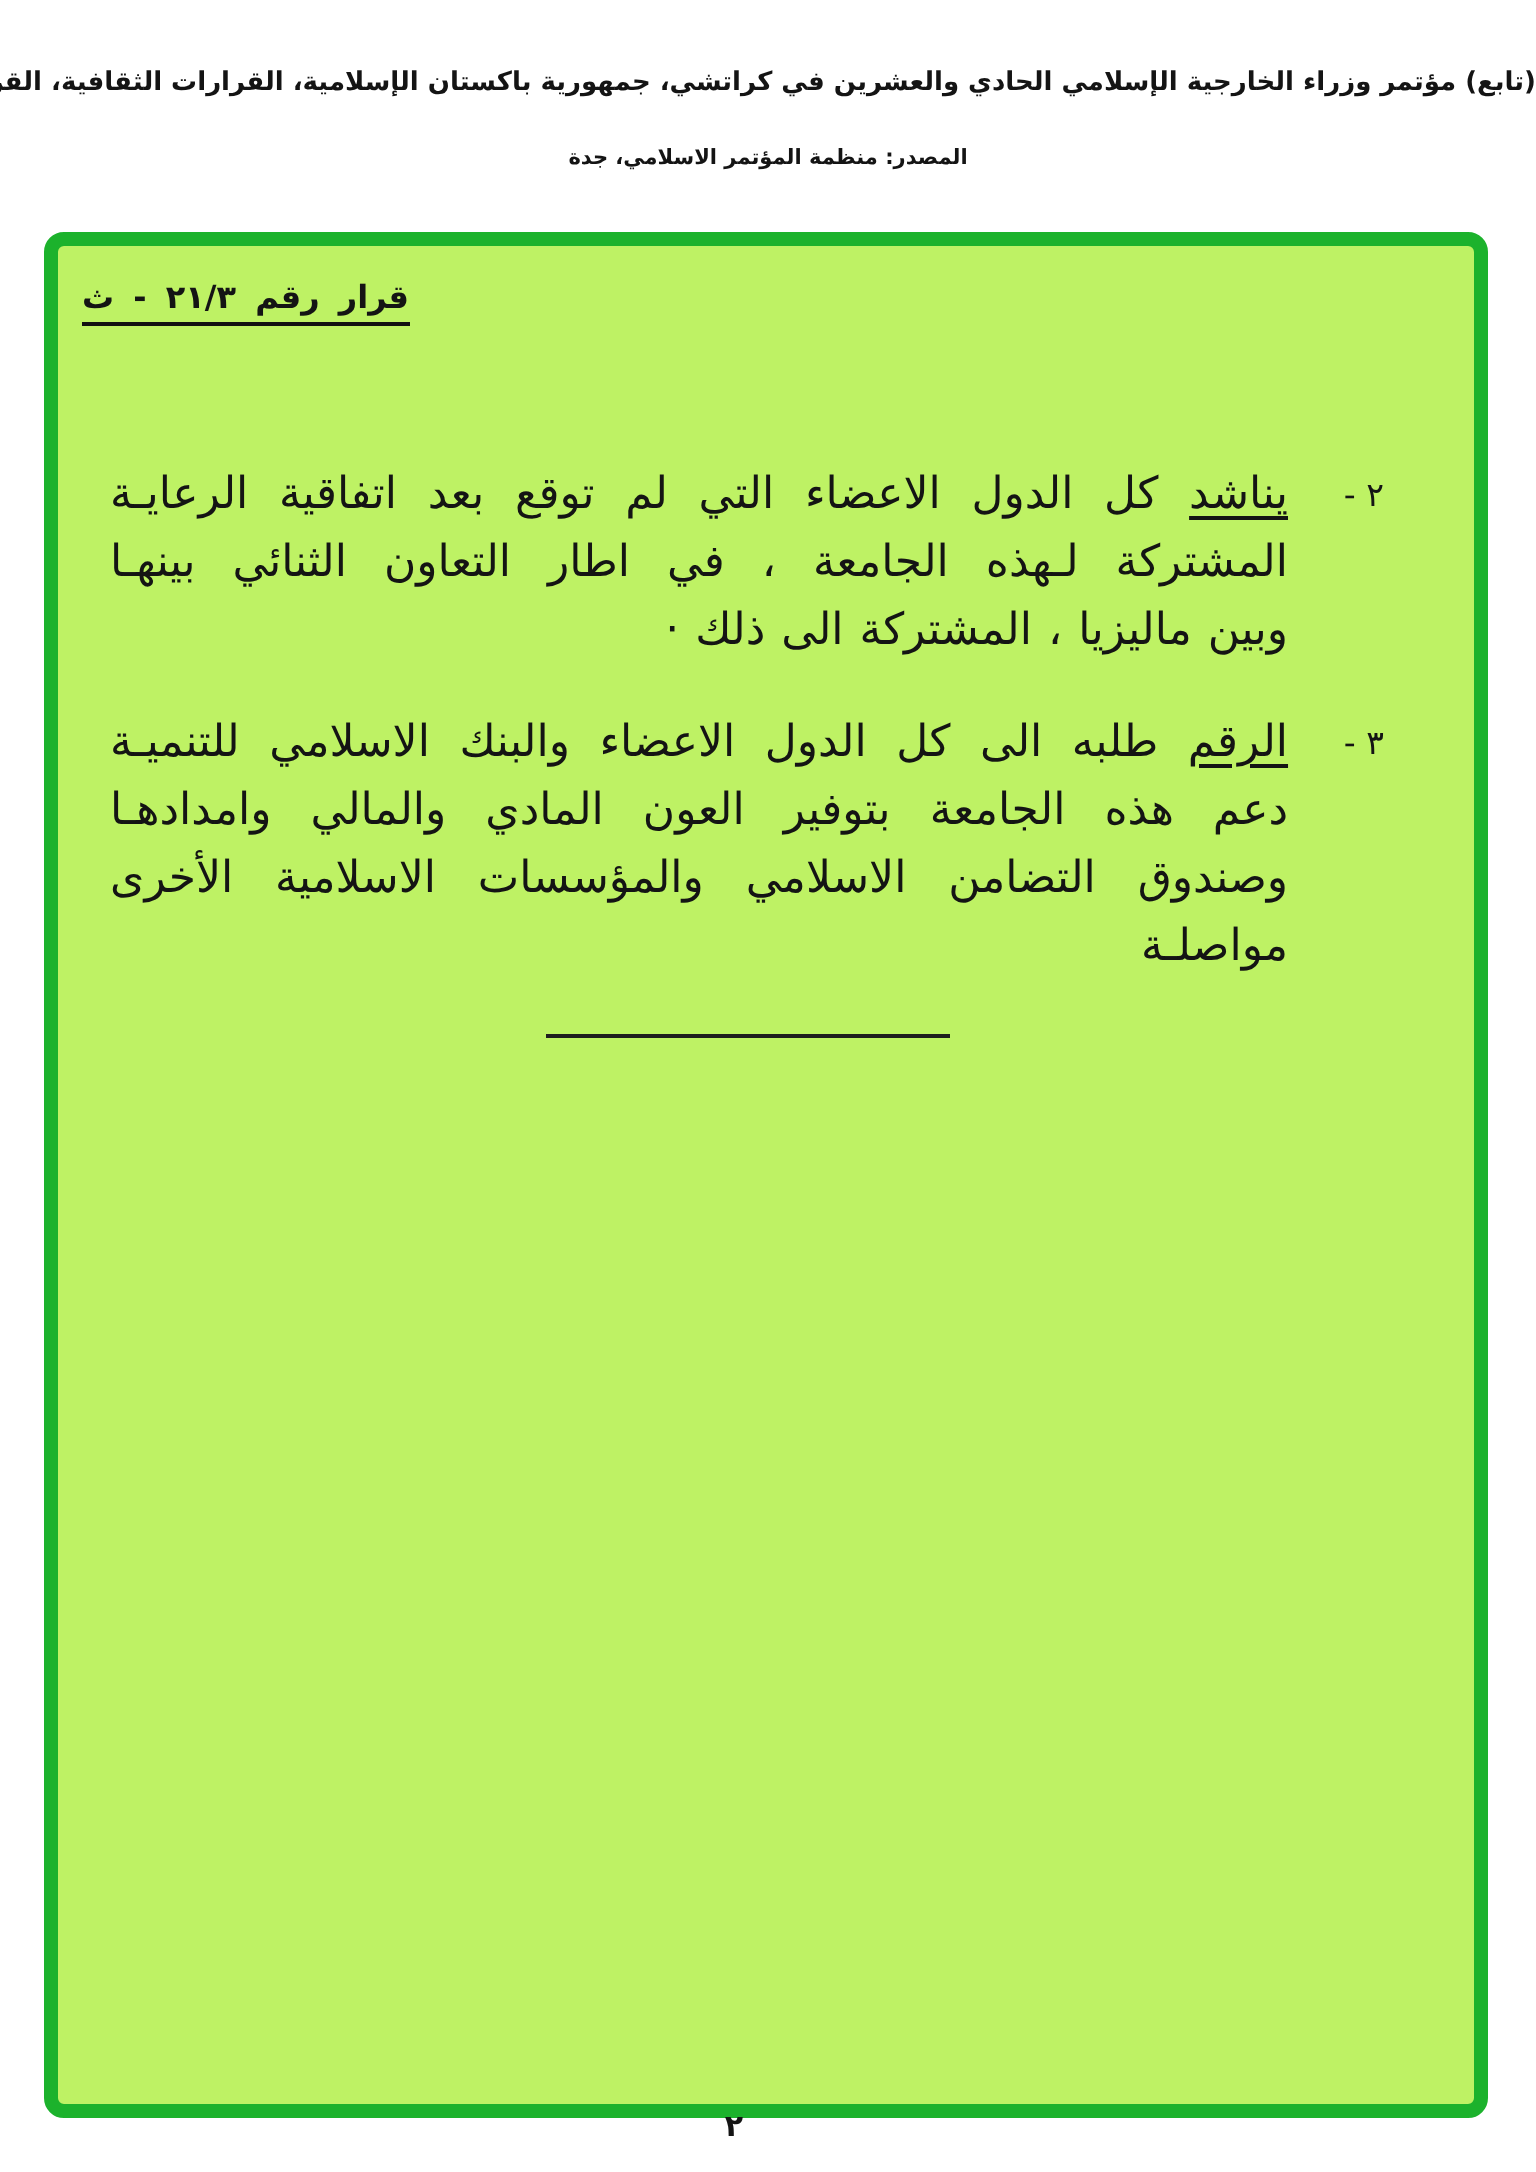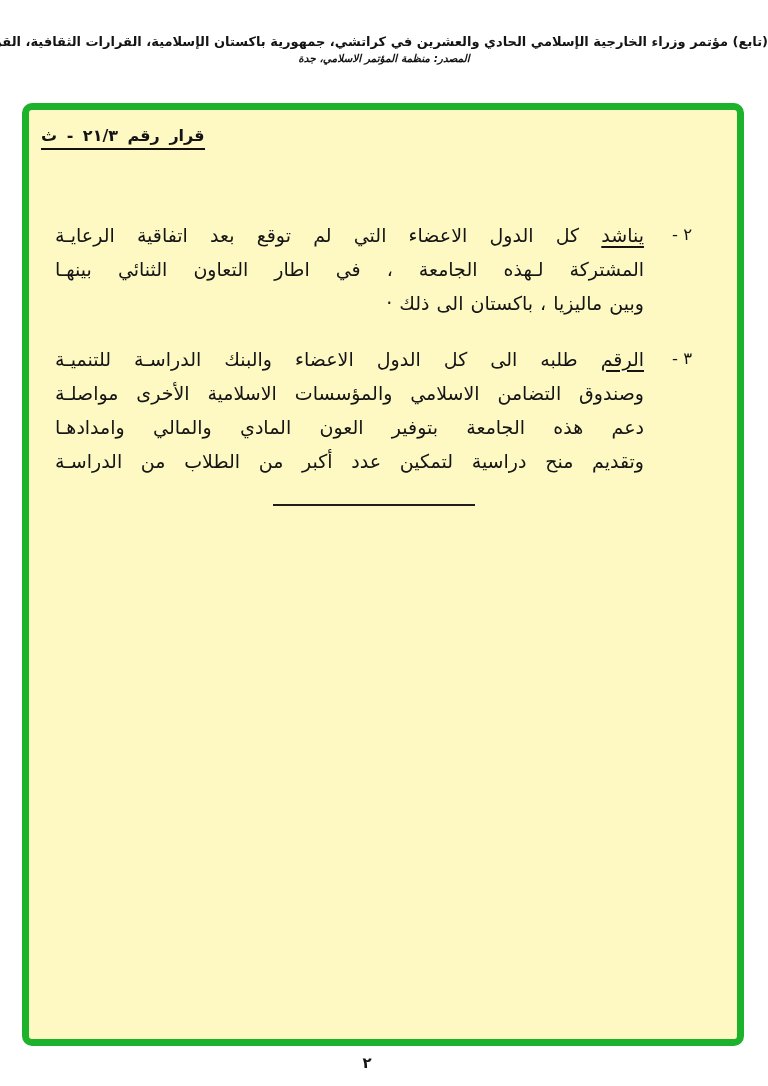--- a/index.html
+++ b/index.html
@@ -4,40 +4,40 @@
 <style>
   html,body{margin:0;padding:0;}
   body{
     width:768px;height:1086px;position:relative;background:#ffffff;
     font-family:"DejaVu Sans","Liberation Sans",sans-serif;color:#141414;
     overflow:hidden;
   }
   
   .doc-header{position:absolute;top:0;left:0;width:768px;text-align:center;direction:rtl;}
   .hdr1{margin-top:33px;font-size:13px;font-weight:bold;line-height:1.45;white-space:nowrap;letter-spacing:.2px;}
-  .hdr2{margin-top:0;font-size:10.5px;font-weight:bold;font-style:italic;}
+  .hdr2{margin-top:21px;font-size:10.5px;font-weight:bold;}
   
   .green-box{
-    position:absolute;left:22px;top:103px;width:722px;height:943px;
+    position:absolute;left:22px;top:116px;width:722px;height:943px;
     box-sizing:border-box;border:7px solid var(--green,#1cb22c);border-radius:10px;
-    background:#fef9c3;
+    background:#bef264;
   }
   
   .res-title{
     position:absolute;top:16px;left:12px;direction:rtl;
     font-size:16px;font-weight:bold;letter-spacing:1px;word-spacing:4px;
     border-bottom:2px solid #111;padding-bottom:3px;white-space:nowrap;
   }
   
   .content-wrap{position:absolute;top:108px;right:45px;left:26px;direction:rtl;}
   .item{display:flex;direction:rtl;column-gap:8px;margin-bottom:22px;}
   .marker{width:40px;flex:0 0 40px;font-size:16.5px;text-align:right;line-height:34px;white-space:nowrap;}
   .lines{flex:1;min-width:0;}
   .line{
-    font-size:19px;line-height:34px;direction:rtl;
+    font-size:22px;line-height:34px;direction:rtl;
     text-align:justify;text-align-last:justify;text-justify:inter-word;
     word-spacing:1px;
   }
   .line.last{text-align-last:right;}
   .lead{text-decoration:underline;text-decoration-thickness:1.5px;text-underline-offset:4px;}
   .divider{width:202px;border-top:2px solid #1e1e1e;margin:26px auto 0 auto;}
   
   .page-num{
     position:absolute;top:1054px;left:0;width:768px;text-align:center;
     font-size:15px;font-weight:bold;transform:translateX(-17px);
@@ -57,31 +57,30 @@
 
     <div class="res-title">قرار رقم ٢١/٣ - ث</div>
 
     <div class="content-wrap">
 
       <div class="item">
         <div class="marker">٢ -</div>
         <div class="lines">
           <div class="line"><span class="lead">يناشد</span> <span>كل الدول الاعضاء التي لم توقع بعد اتفاقية الرعايـة</span></div>
           <div class="line">المشتركة لـهذه الجامعة ، في اطار التعاون الثنائي بينهـا</div>
-          <div class="line last">وبين ماليزيا ، باكستان الى ذلك ·</div>
+          <div class="line last">وبين ماليزيا ، المشتركة الى ذلك ·</div>
         </div>
       </div>
 
       <div class="item">
         <div class="marker">٣ -</div>
         <div class="lines">
-          <div class="line"><span class="lead">الرقم</span> <span>طلبه الى كل الدول الاعضاء والبنك الدراسـة للتنميـة</span></div>
+          <div class="line"><span class="lead">الرقم</span> <span>طلبه الى كل الدول الاعضاء والبنك الاسلامي للتنميـة</span></div>
+          <div class="line">دعم هذه الجامعة بتوفير العون المادي والمالي وامدادهـا</div>
           <div class="line">وصندوق التضامن الاسلامي والمؤسسات الاسلامية الأخرى مواصلـة</div>
-          <div class="line">دعم هذه الجامعة بتوفير العون المادي والمالي وامدادهـا</div>
-          <div class="line">وتقديم منح دراسية لتمكين عدد أكبر من الطلاب من الدراسـة</div>
         </div>
       </div>
 
       <div class="divider"></div>
 
     </div>
   </div>
 
   <div class="page-num">٢</div>
 

